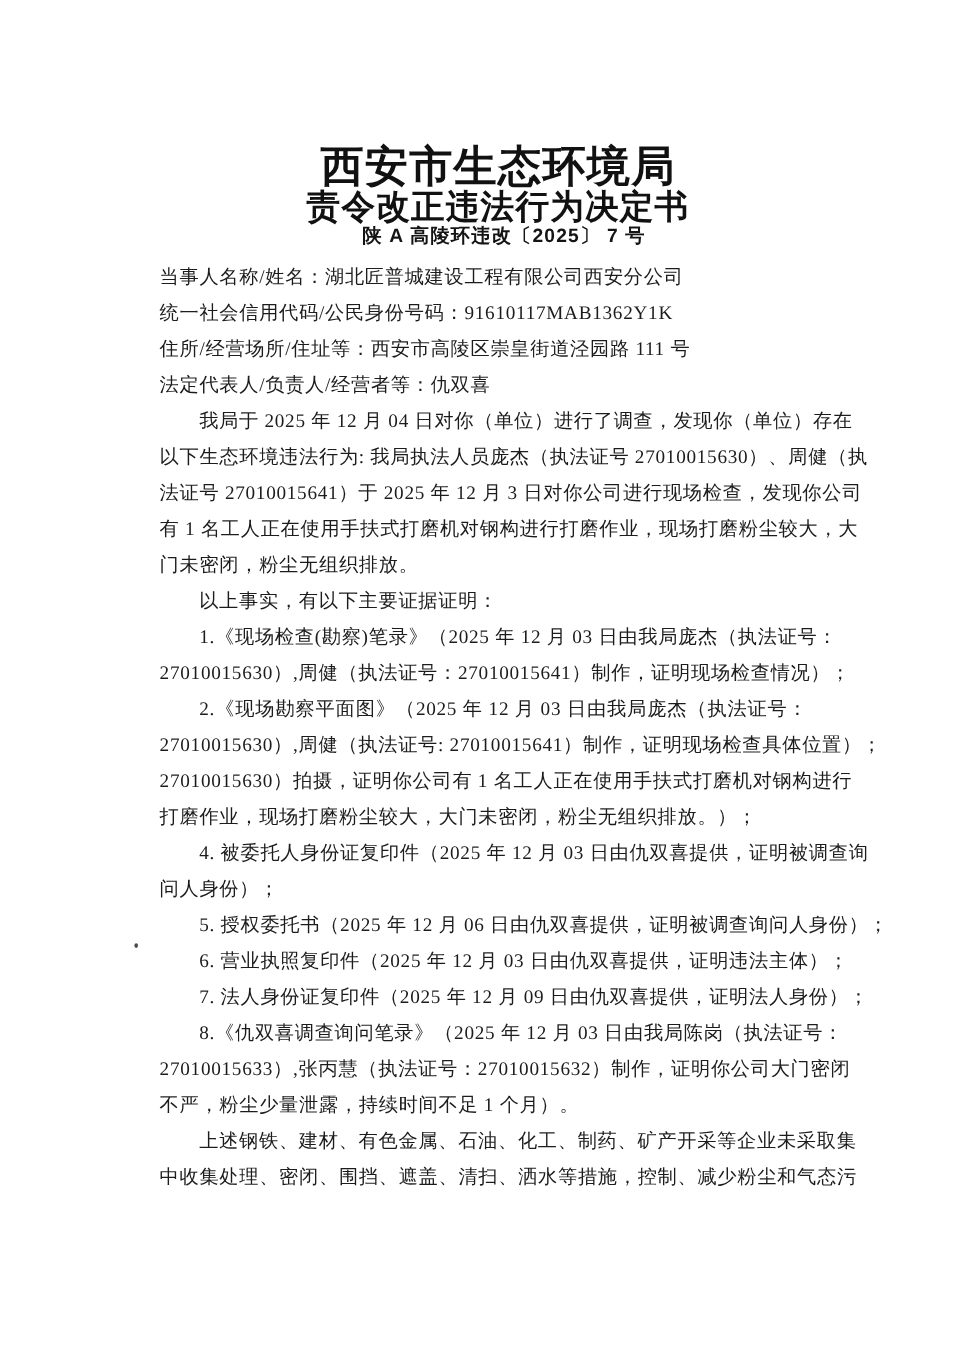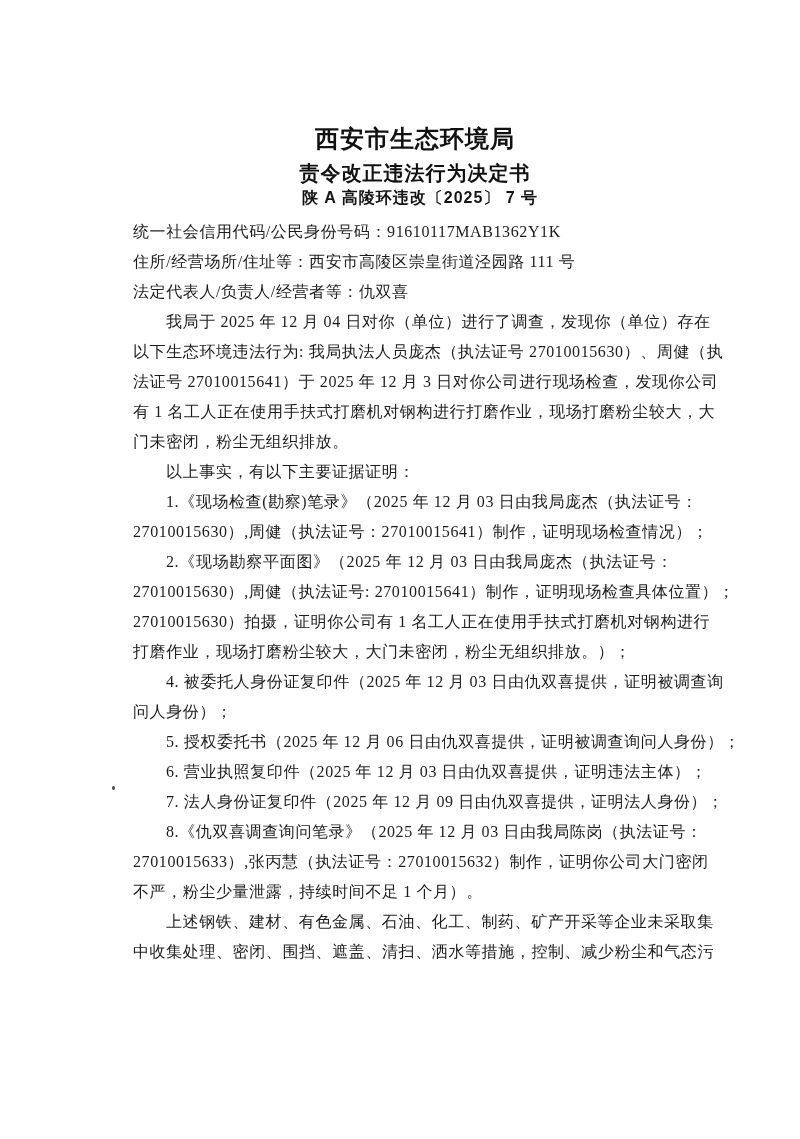--- a/index.html
+++ b/index.html
@@ -14,22 +14,22 @@
   .page { position: absolute; inset: 0; background: #ffffff; }
 
   .doc-title {
     position: absolute; left: 145px; width: 540px;
     text-align: center;
     font-family: "Liberation Sans", sans-serif;
     font-weight: bold;
     color: #111111;
     white-space: nowrap;
   }
-  .t1 { top: 122px; font-size: 24px; line-height: 34px; letter-spacing: 1px; }
-  .t2 { top: 156px; font-size: 20px; line-height: 34px; letter-spacing: 1px; }
+  .t1 { top: 122px; font-size: 36px; line-height: 34px; letter-spacing: 1px; }
+  .t2 { top: 156px; font-size: 28px; line-height: 34px; letter-spacing: 1px; }
   .doc-no {
     position: absolute; left: 150px; width: 540px; top: 187px;
     text-align: center;
     font-family: "Liberation Sans", sans-serif;
     font-weight: bold;
     font-size: 16px; line-height: 22px; letter-spacing: 1px;
     color: #141414;
     white-space: nowrap;
   }
 
@@ -54,20 +54,21 @@
 </head>
 <body>
 
 <div class="page">
 
   <div class="doc-title t1">西安市生态环境局</div>
   <div class="doc-title t2">责令改正违法行为决定书</div>
   <div class="doc-no">陕 A 高陵环违改〔2025〕 7 号</div>
 
   <div class="content">
+    <div class="ln">当事人名称/姓名：湖北匠普城建设工程有限公司西安分公司</div>
     <div class="ln">统一社会信用代码/公民身份号码：91610117MAB1362Y1K</div>
     <div class="ln">住所/经营场所/住址等：西安市高陵区崇皇街道泾园路 111 号</div>
     <div class="ln">法定代表人/负责人/经营者等：仇双喜</div>
 
     <div class="ln indent fill">我局于 2025 年 12 月 04 日对你（单位）进行了调查，发现你（单位）存在</div>
     <div class="ln fill">以下生态环境违法行为: 我局执法人员庞杰（执法证号 27010015630）、周健（执</div>
     <div class="ln fill">法证号 27010015641）于 2025 年 12 月 3 日对你公司进行现场检查，发现你公司</div>
     <div class="ln fill">有 1 名工人正在使用手扶式打磨机对钢构进行打磨作业，现场打磨粉尘较大，大</div>
     <div class="ln">门未密闭，粉尘无组织排放。</div>
     <div class="ln indent">以上事实，有以下主要证据证明：</div>

